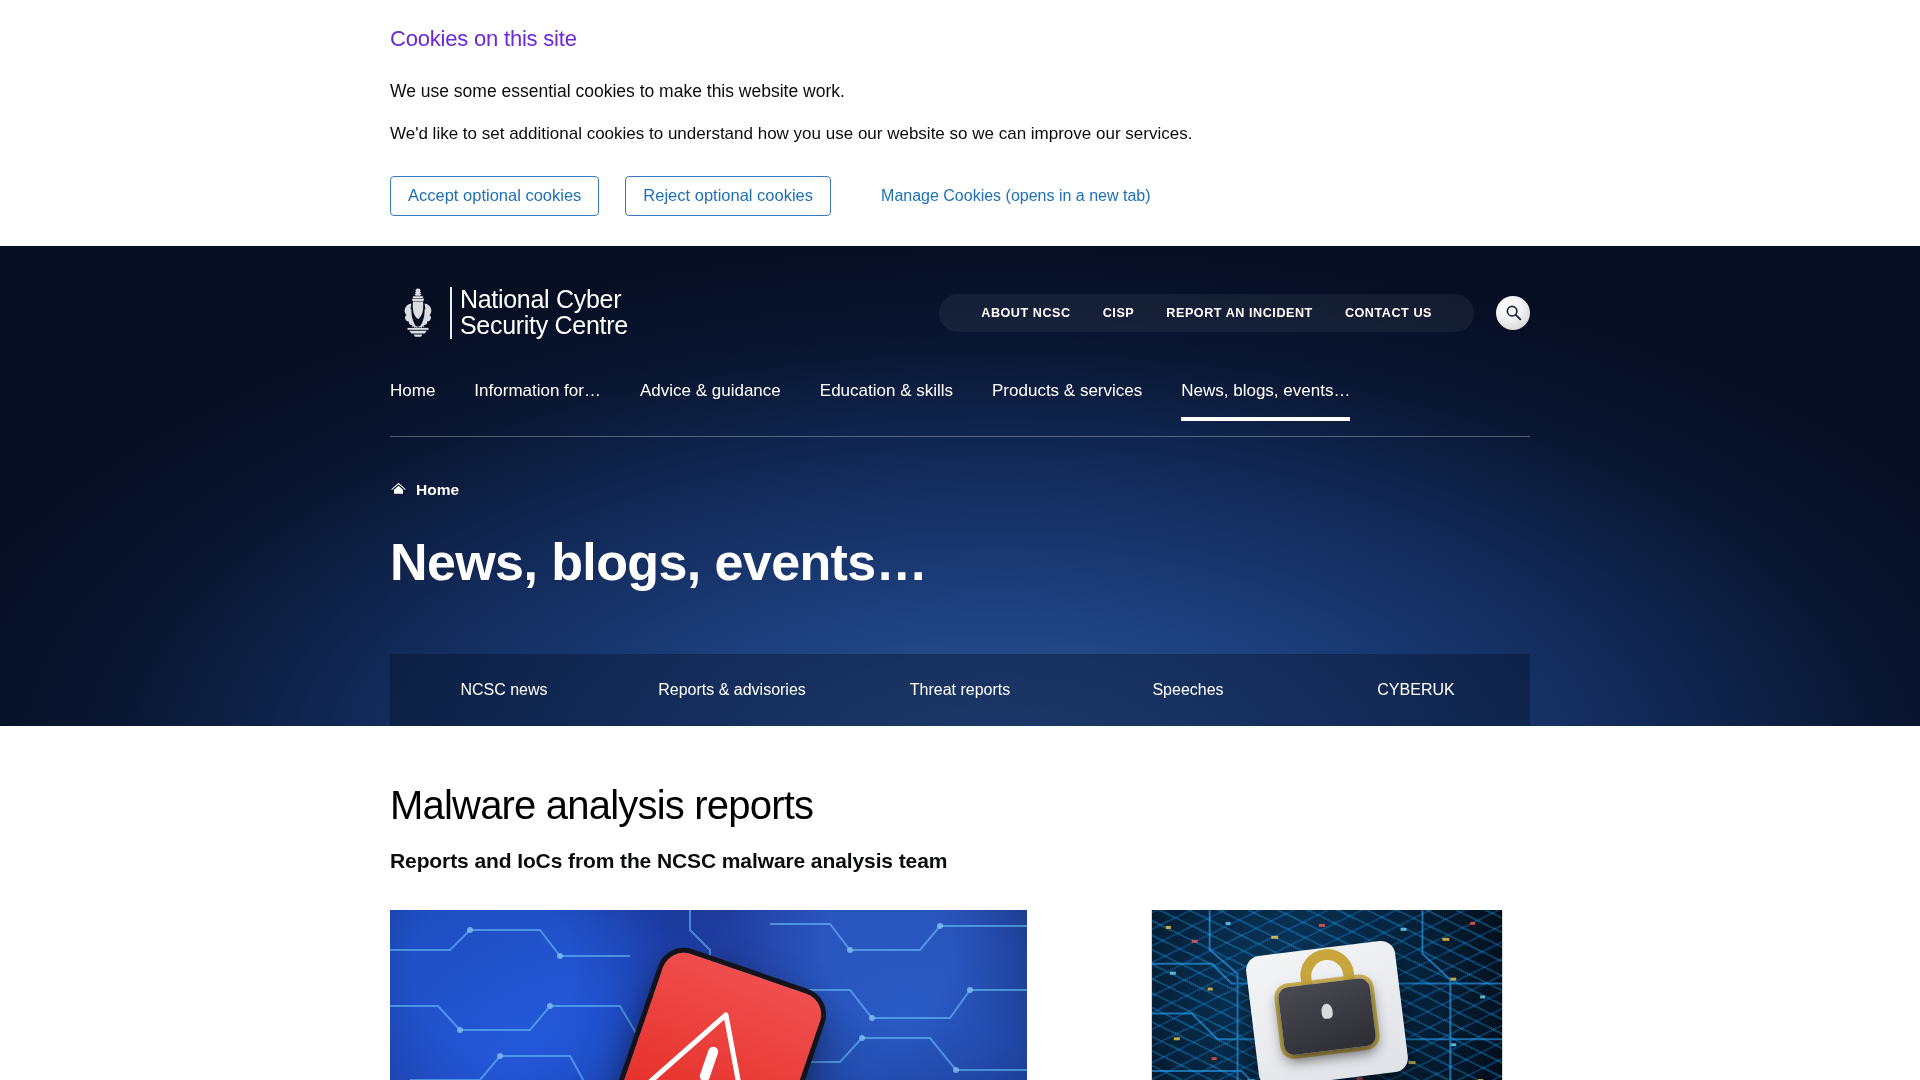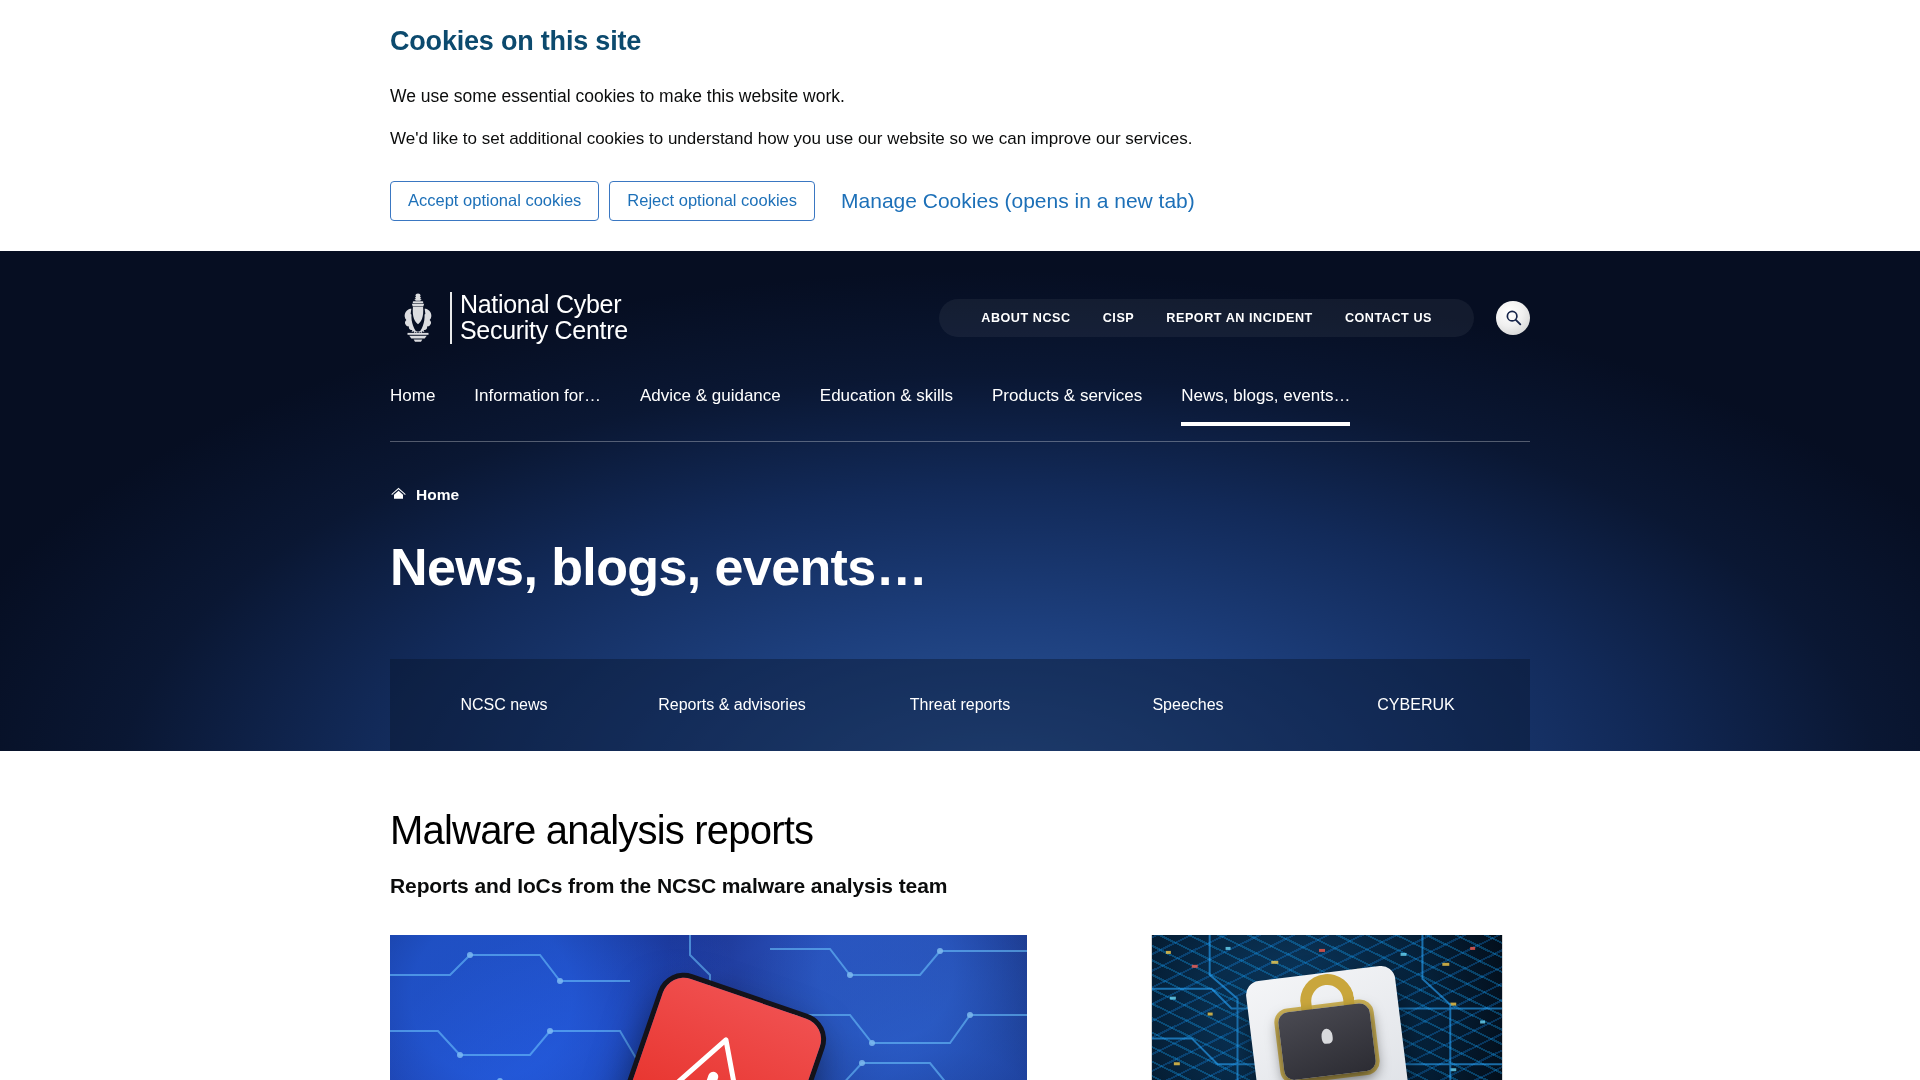--- a/index.html
+++ b/index.html
@@ -7,34 +7,34 @@
     width: 1920px; height: 1080px;
     font-family: "Liberation Sans", sans-serif;
     background: #ffffff; overflow: hidden;
   }
   .page { width: 1920px; height: 1080px; position: relative; background:#fff; }
 
   
   .cookie-banner { background:#ffffff; padding: 20px 0 0 0; }
   .wrap { width: 1140px; margin: 0 auto; }
   .cookie-title {
-    font-size: 27px; font-weight: 700; color:#0c4a6e;
+    font-size: 22px; font-weight: 400; color:#6d28d9;
     letter-spacing:-.2px; padding-top: 6px;
   }
   .cookie-p { font-size: 17.5px; color:#0b0c0c; margin-top: 28px; line-height:1.35; }
   .cookie-p2 { font-size: 17px; color:#0b0c0c; margin-top: 19px; line-height:1.35; }
-  .cookie-actions { display:flex; align-items:center; gap: 10px; margin-top: 30px; padding-bottom: 30px; }
+  .cookie-actions { display:flex; align-items:center; gap: 26px; margin-top: 30px; padding-bottom: 30px; }
   .btn-outline {
     border:1px solid #3a77c2; background:#fff; color:#1d70b8;
     font-size: 16.5px; font-family:inherit;
     padding: 9px 17px 10px; border-radius:4px; cursor:pointer; white-space:nowrap;
   }
   .link-plain {
-    color:#1d70b8; font-size:21px; text-decoration:none; cursor:pointer;
-    margin-left: 16px;
+    color:#1d70b8; font-size:16px; text-decoration:none; cursor:pointer;
+    margin-left: 24px;
   }
 
   
   .header {
     position:relative; overflow:hidden;
     background:
       radial-gradient(1100px 520px at 52% 108%, #2f5a9e 0%, #1d3f7d 32%, #122a59 58%, #0a1733 80%, #060e22 100%),
       #071023;
   }
   .header-inner { width:1140px; margin:17px auto; position:relative; }
@@ -80,21 +80,21 @@
   .crumb-text { color:#ffffff; font-size:15.5px; font-weight:700; text-decoration:none; cursor:pointer; }
 
   .page-title {
     color:#ffffff; font-size:52px; font-weight:700; letter-spacing:-.6px;
     padding: 36px 0 0; line-height:1.05;
   }
 
   .tabs-wrap { padding-top: 48px; }
   .tabs {
     width:1140px; margin:0 auto; display:flex; align-items:stretch;
-    background: rgba(8,18,40,.42); height: 92px;
+    background: rgba(8,18,40,.42); height: 72px;
   }
   .tab {
     flex:1; display:flex; align-items:center; justify-content:center;
     color:#ffffff; font-size:16px; text-align:center; line-height:1.16;
     text-decoration:none; cursor:pointer; padding: 0 6px;
   }
 
   
   .content { background:#ffffff; }
   .content-inner { width:1140px; margin:0 auto; padding-top: 58px; }

